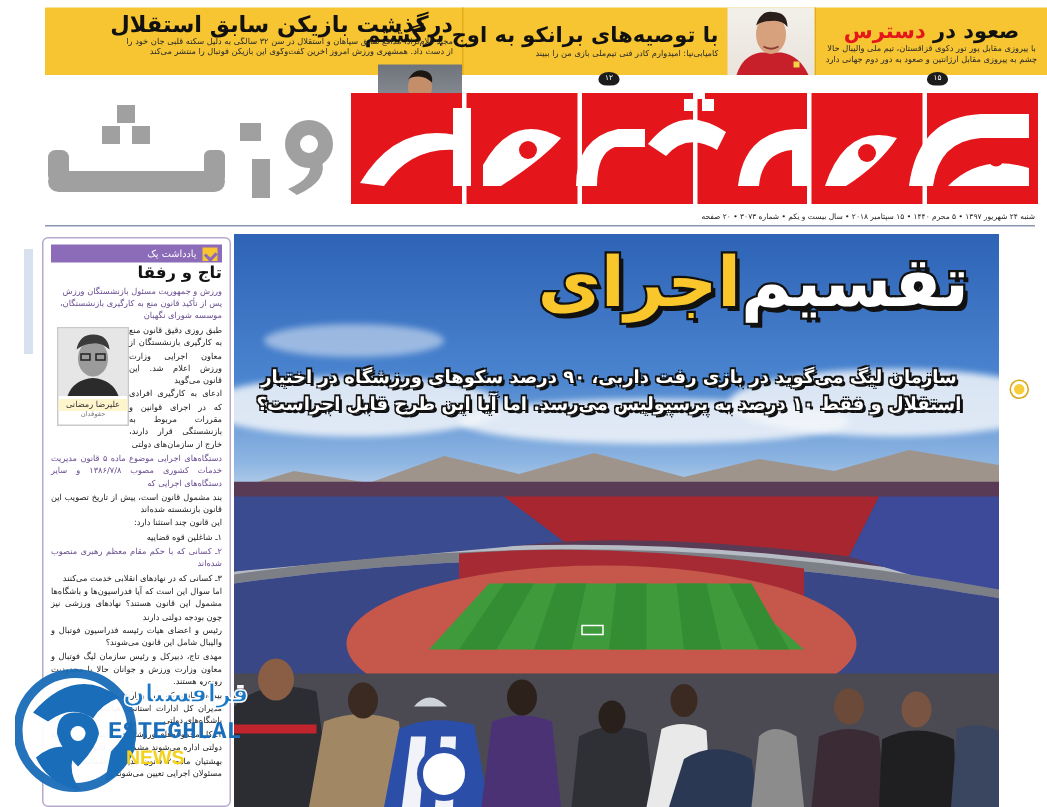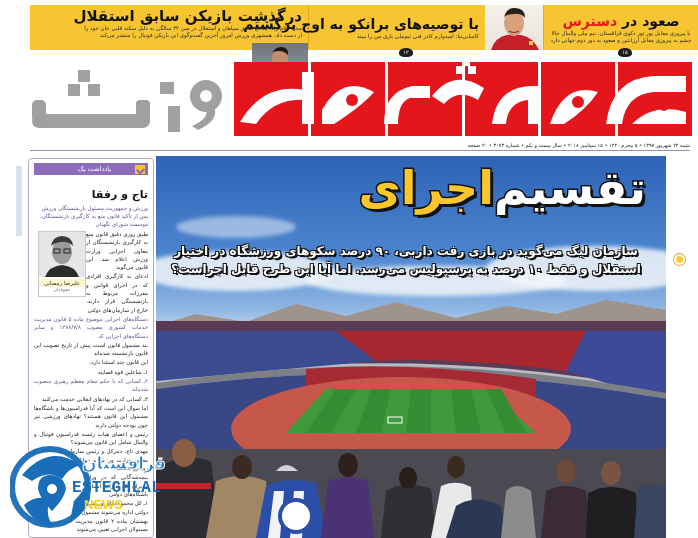--- a/index.html
+++ b/index.html
@@ -46,26 +46,26 @@
   }
   .rule { position: absolute; top: 150px; left: 30px; right: 8px; height: 1px; background: #8a95b0; }
 
   
   .left-col {
     position: absolute; top: 158px; left: 28px; width: 126px; height: 380px;
     border: 1px solid #b7a9cc; border-radius: 4px; background: #fff; padding: 4px 5px 0 5px; overflow: hidden;
   }
   .col-label {
     display: flex; flex-direction: row; align-items: center; height: 12px; background: #8c6bb8; color: #fff;
-    font-size: 6.5px; padding: 0 3px; gap: 20px;
+    font-size: 6.5px; padding: 0 3px;
   }
   .col-label .chip { width: 10px; height: 9px; background: #f7c531; margin-left: 4px; position: relative; }
   .col-label .chip::after { content: ""; position: absolute; left: 2px; top: 2px; width: 5px; height: 4px;
     border-left: 2px solid #8c6bb8; border-bottom: 2px solid #8c6bb8; transform: rotate(-45deg); }
-  .ed-title { font-weight: bold; font-size: 11px; line-height: 14px; color: #121212; text-align: right; margin-top: 13px; }
+  .ed-title { font-weight: bold; font-size: 11px; line-height: 14px; color: #121212; text-align: right; margin-top: 0; }
   .ed-lead { font-size: 5.5px; line-height: 8px; color: #6b4e92; text-align: right; margin-top: 2px; }
   .ed-author-box { float: left; width: 48px; height: 66px; margin: 3px 0 2px 4px; border: 1px solid #c9c9c9; background: #fff; }
   .ed-author-photo { width: 46px; height: 45px; background: #d9d9d9; position: relative; overflow: hidden; }
   .ed-author-name { font-size: 5.5px; text-align: center; color: #333; margin-top: 2px; background: #fff5cc; padding: 1px 0; }
   .ed-author-role { font-size: 4.5px; text-align: center; color: #777; }
   .ed-body { font-size: 5.5px; line-height: 8.3px; color: #222; text-align: justify; margin-top: 2px; }
   .ed-body p { margin-bottom: 1px; }
   .ed-body .hl { color: #6b4e92; }
 
   .side-tab { position: absolute; top: 158px; left: 0; width: 24px; height: 90px; background: #fff; }

